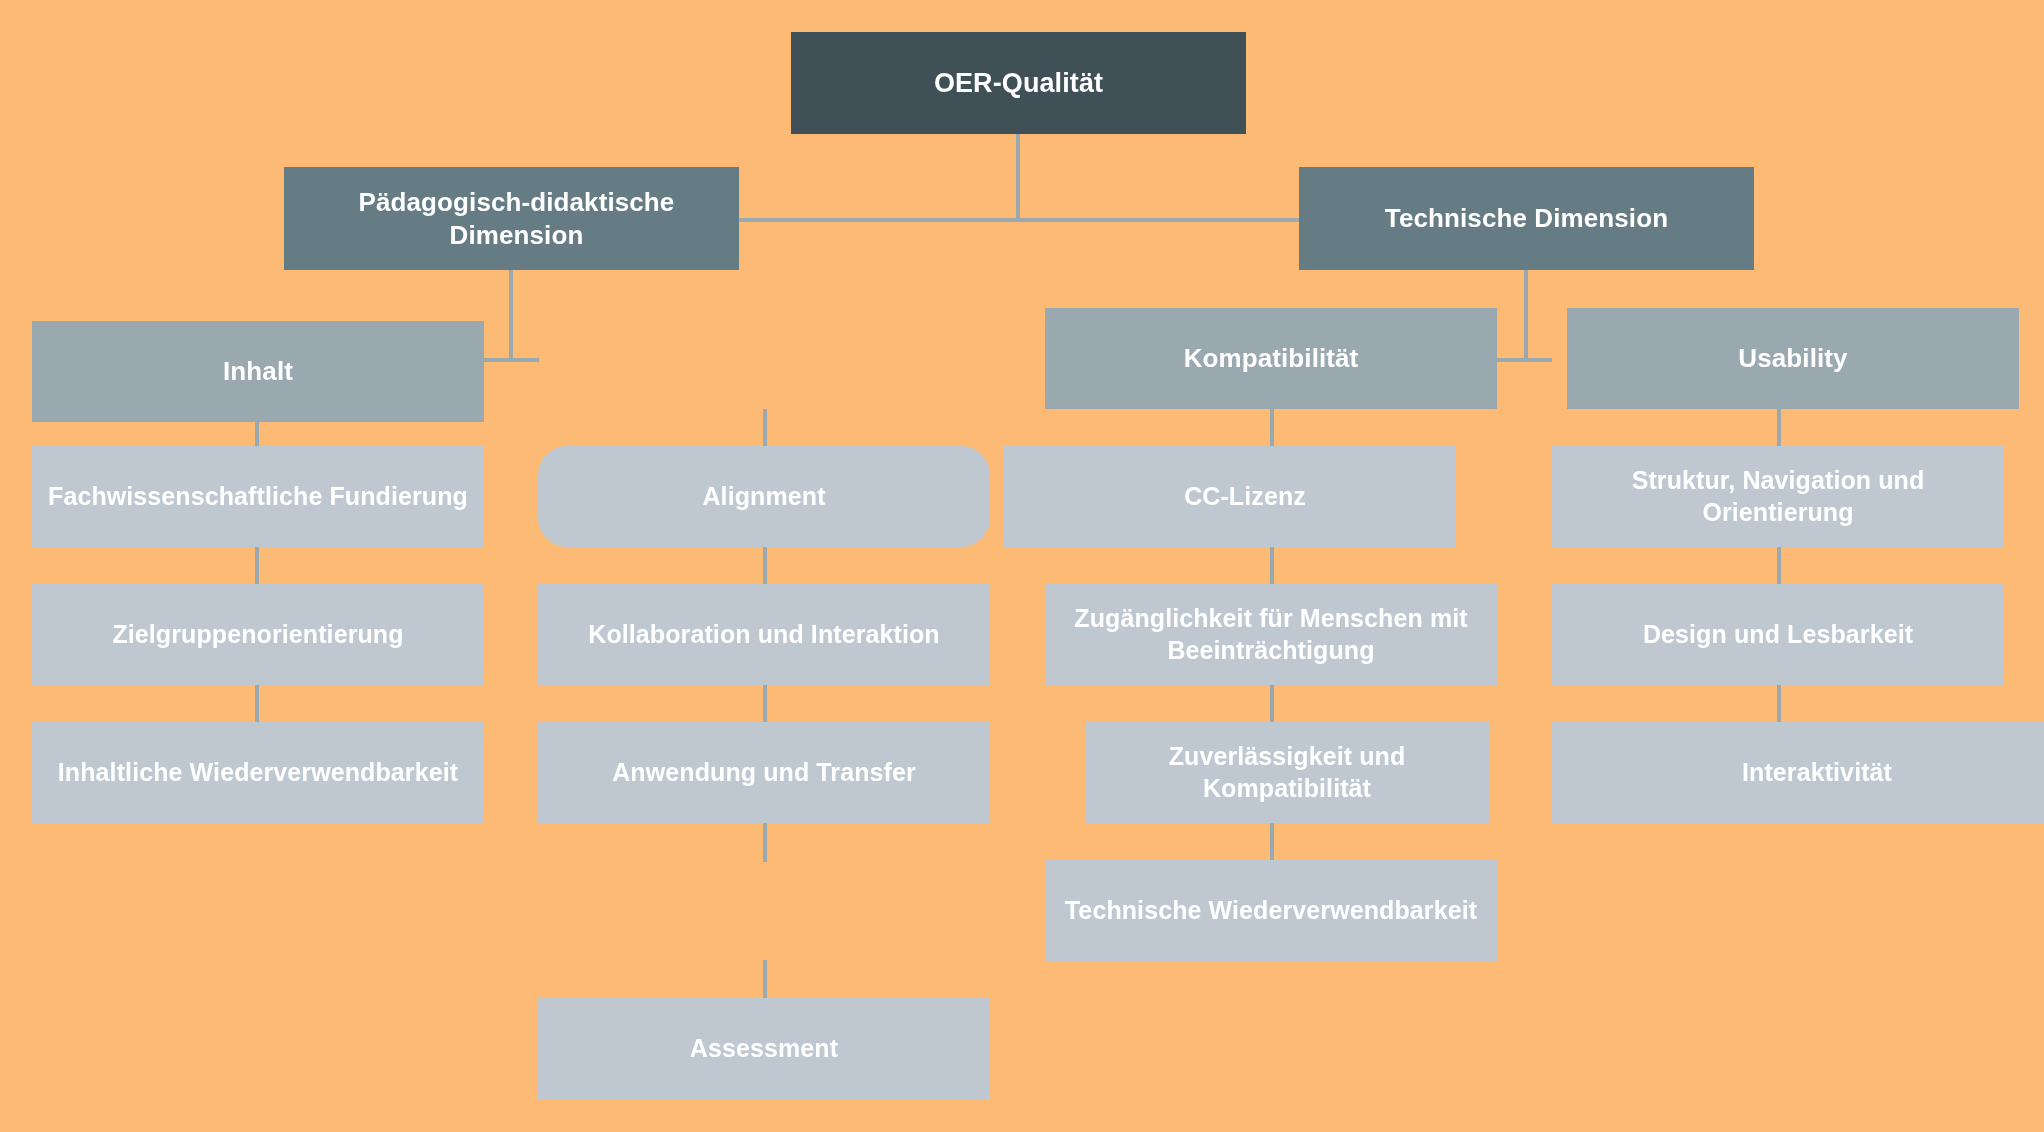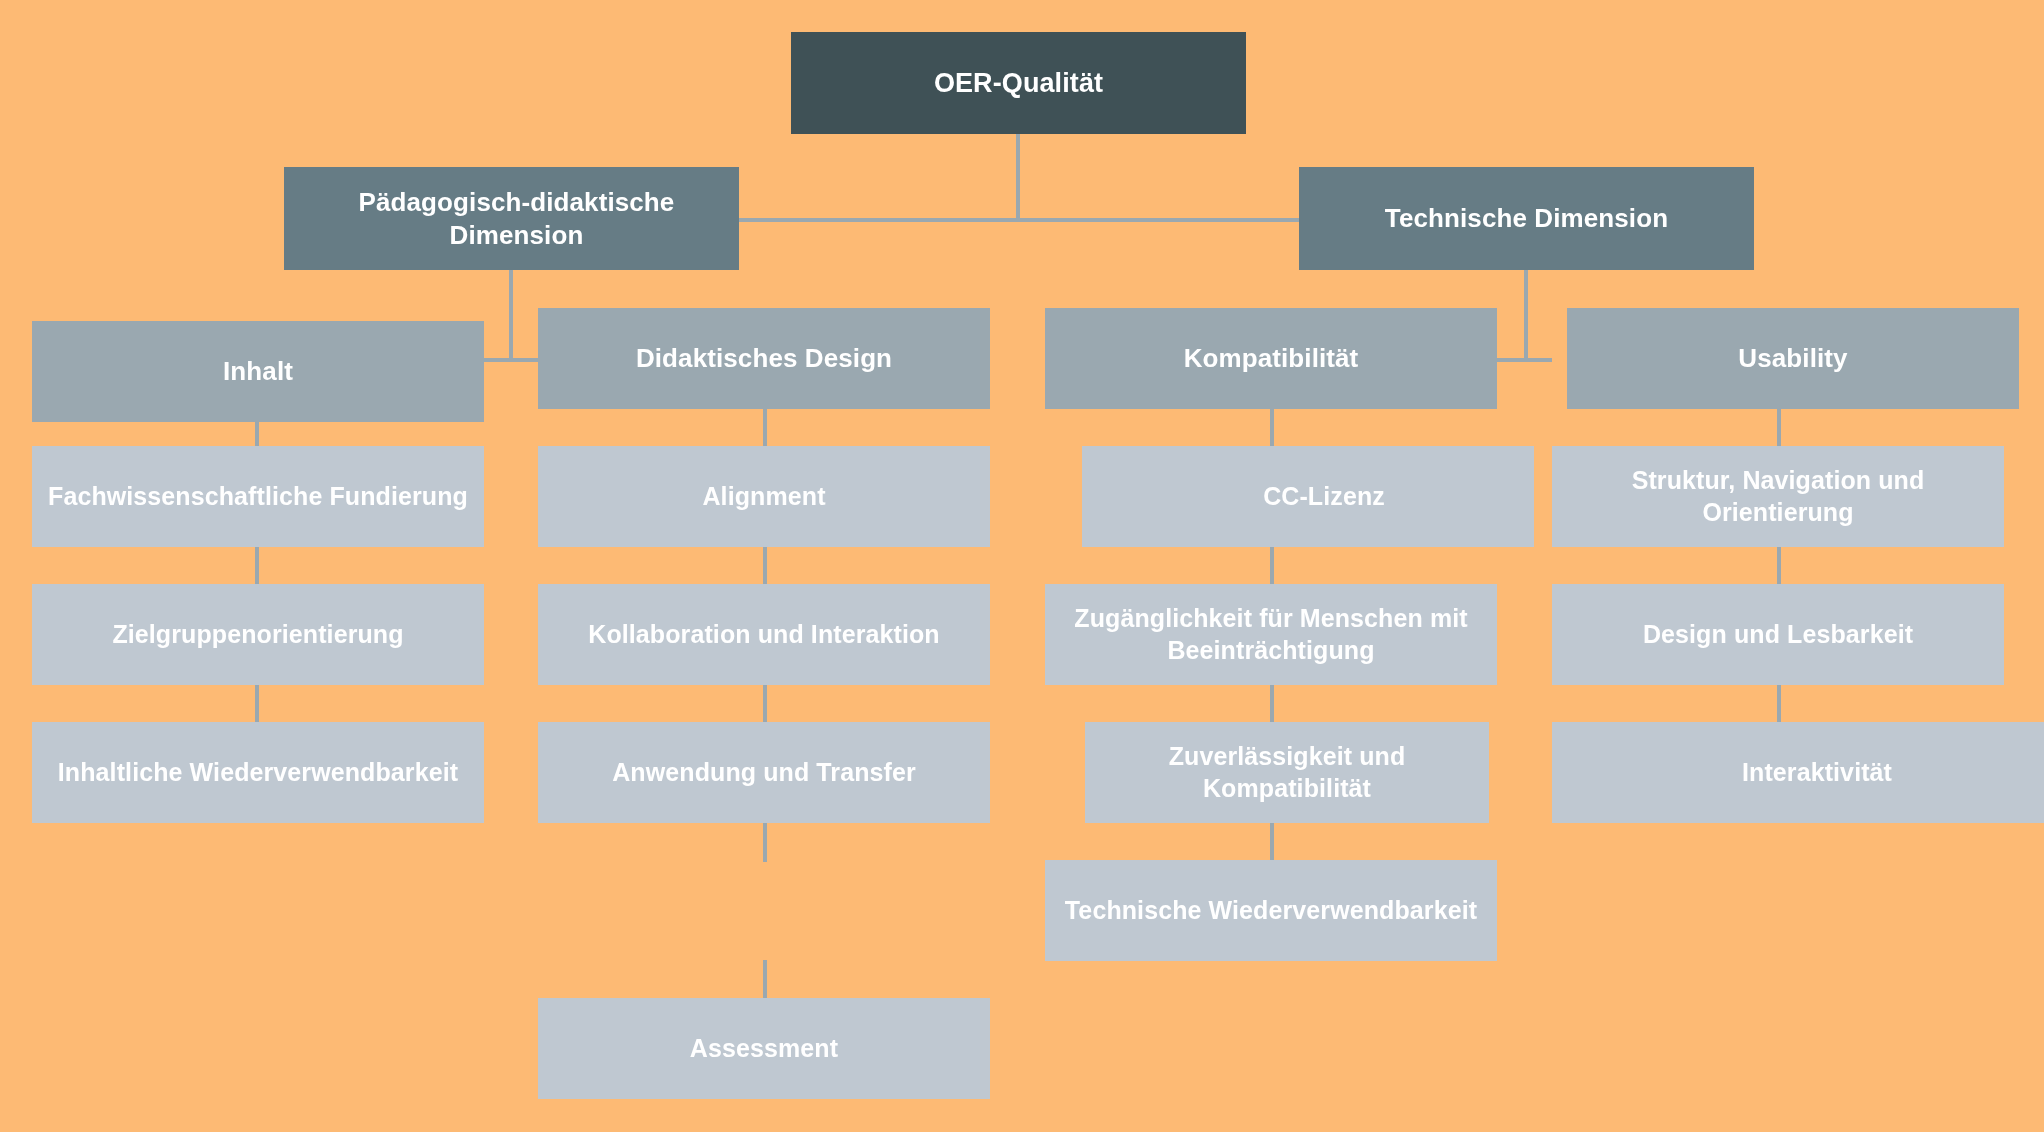--- a/index.html
+++ b/index.html
@@ -91,42 +91,41 @@
   <div class="conn conn-v" style="left:1777px; top:684px; height:40px;"></div>
 
   <div class="node lvl-root" style="left:791px; top:32px; width:455px; height:102px;">OER-Qualität</div>
 
   <div class="node lvl-dim" style="left:284px; top:167px; width:455px; height:103px;padding-left:22px;">Pädagogisch-didaktische Dimension</div>
 
   <div class="node lvl-dim" style="left:1299px; top:167px; width:455px; height:103px;">Technische Dimension</div>
 
   <div class="node lvl-cat" style="left:32px; top:321px; width:452px; height:101px;">Inhalt</div>
 
-  <div class="node lvl-cat" style="left:538px; top:308px; width:452px; height:101px;">Didaktisches Design</div>
 
   <div class="node lvl-cat" style="left:1045px; top:308px; width:452px; height:101px;">Kompatibilität</div>
 
   <div class="node lvl-cat" style="left:1552px; top:308px; width:452px; height:101px;margin-left:15px;">Usability</div>
 
   <div class="node lvl-leaf" style="left:32px; top:446px; width:452px; height:101px;">Fachwissenschaftliche Fundierung</div>
 
   <div class="node lvl-leaf" style="left:32px; top:584px; width:452px; height:101px;">Zielgruppenorientierung</div>
 
   <div class="node lvl-leaf" style="left:32px; top:722px; width:452px; height:101px;">Inhaltliche Wiederverwendbarkeit</div>
 
-  <div class="node lvl-leaf" style="left:538px; top:446px; width:452px; height:101px;">Alignment</div>
+  <div class="node lvl-leaf" style="left:538px; top:446px; width:452px; height:101px;border-radius:29px;">Alignment</div>
 
   <div class="node lvl-leaf" style="left:538px; top:584px; width:452px; height:101px;">Kollaboration und Interaktion</div>
 
   <div class="node lvl-leaf" style="left:538px; top:722px; width:452px; height:101px;">Anwendung und Transfer</div>
 
 
   <div class="node lvl-leaf" style="left:538px; top:998px; width:452px; height:101px;">Assessment</div>
 
-  <div class="node lvl-leaf" style="left:1082px; top:446px; width:452px; height:101px;padding-left:44px;">CC-Lizenz</div>
+  <div class="node lvl-leaf" style="left:1003px; top:446px; width:452px; height:101px;padding-left:44px;">CC-Lizenz</div>
 
   <div class="node lvl-leaf" style="left:1045px; top:584px; width:452px; height:101px;">Zugänglichkeit für Menschen mit Beeinträchtigung</div>
 
   <div class="node lvl-leaf" style="left:1045px; top:722px; width:404px; height:101px;margin-left:40px;">Zuverlässigkeit und Kompatibilität</div>
 
   <div class="node lvl-leaf" style="left:1045px; top:860px; width:452px; height:101px;">Technische Wiederverwendbarkeit</div>
 
   <div class="node lvl-leaf" style="left:1552px; top:446px; width:452px; height:101px;">Struktur, Navigation und Orientierung</div>
 
   <div class="node lvl-leaf" style="left:1552px; top:584px; width:452px; height:101px;">Design und Lesbarkeit</div>

